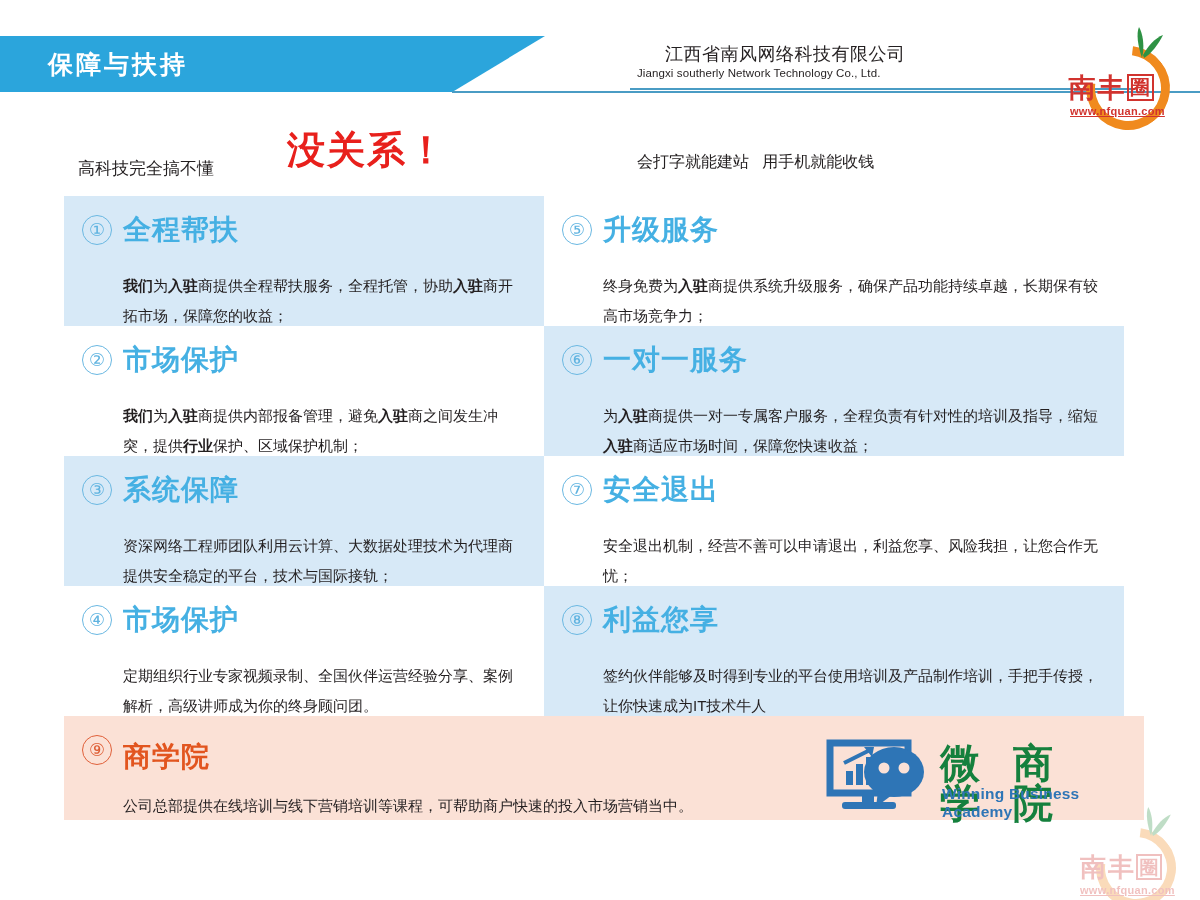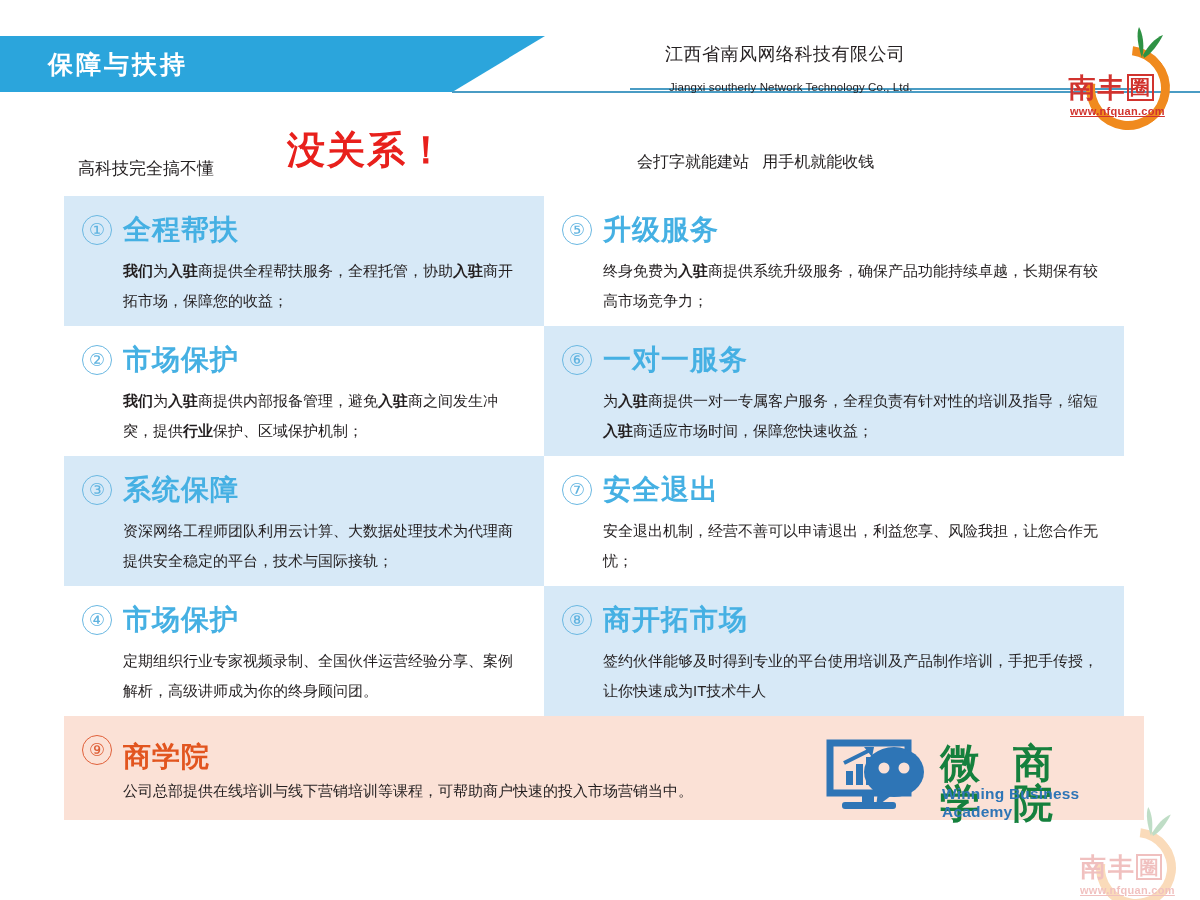--- a/index.html
+++ b/index.html
@@ -29,22 +29,22 @@
   }
   .header-rule-short {
     position: absolute; left: 630px; top: 88px; width: 505px; height: 2px;
     background: #4a9cc4;
   }
   .company-cn {
     position: absolute; left: 637px; top: 42px;
     font-size: 18px; color: #231f20; letter-spacing: 0.5px; margin-left: 28px;
   }
   .company-en {
-    position: absolute; left: 637px; top: 81px;
-    font-size: 11.5px; color: #231f20; letter-spacing: 0.1px; margin-left: 32px;
+    position: absolute; left: 637px; top: 67px;
+    font-size: 11.5px; color: #231f20; letter-spacing: 0.1px;
   }
 
   
   .nfq-logo { position: absolute; }
   .nfq-ring {
     position: absolute; border-radius: 50%;
     border-style: solid; border-color: #f08a1e;
     background: transparent;
   }
   .nfq-leaf { position: absolute; }
@@ -96,21 +96,21 @@
     border: 1.6px solid #6ab8e2; color: #5fb3e0;
     display: flex; align-items: center; justify-content: center;
     font-size: 18px; line-height: 1; flex: 0 0 auto;
     font-family: "DejaVu Sans", sans-serif;
   }
   .card-title {
     font-size: 28px; font-weight: bold; color: #45b0e3;
     letter-spacing: 1px; line-height: 34px;
   }
   .card-body {
-    margin-top: 4px; margin-left: 41px;
+    margin-top: 19px; margin-left: 41px;
     font-size: 15px; color: #231f20; line-height: 30px;
   }
   .card-body b { font-weight: bold; }
 
   
   .row9 {
     position: absolute; left: 64px; top: 716px;
     width: 1080px; height: 104px; background: #fbe1d6;
     padding: 12px 18px 0 18px;
   }
@@ -228,21 +228,21 @@
       <div class="card left tint-white">
         <div class="card-head">
           <div class="num-circle">④</div>
           <div class="card-title">市场保护</div>
         </div>
         <div class="card-body"><span>定期组织行业专家视频录制、全国伙伴运营经验分享、案例解析，高级讲师成为你的终身顾问团。</span></div>
       </div>
       <div class="card right tint-blue">
         <div class="card-head">
           <div class="num-circle">⑧</div>
-          <div class="card-title">商开拓市场</div>
+          <div class="card-title">利益您享</div>
         </div>
         <div class="card-body"><span>签约伙伴能够及时得到专业的平台使用培训及产品制作培训，手把手传授，让你快速成为IT技术牛人</span></div>
       </div>
     </div>
   </div>
 
   <div class="row9">
     <div class="card-head">
       <div class="num-circle">⑨</div>
       <div class="card-title">商学院</div>

